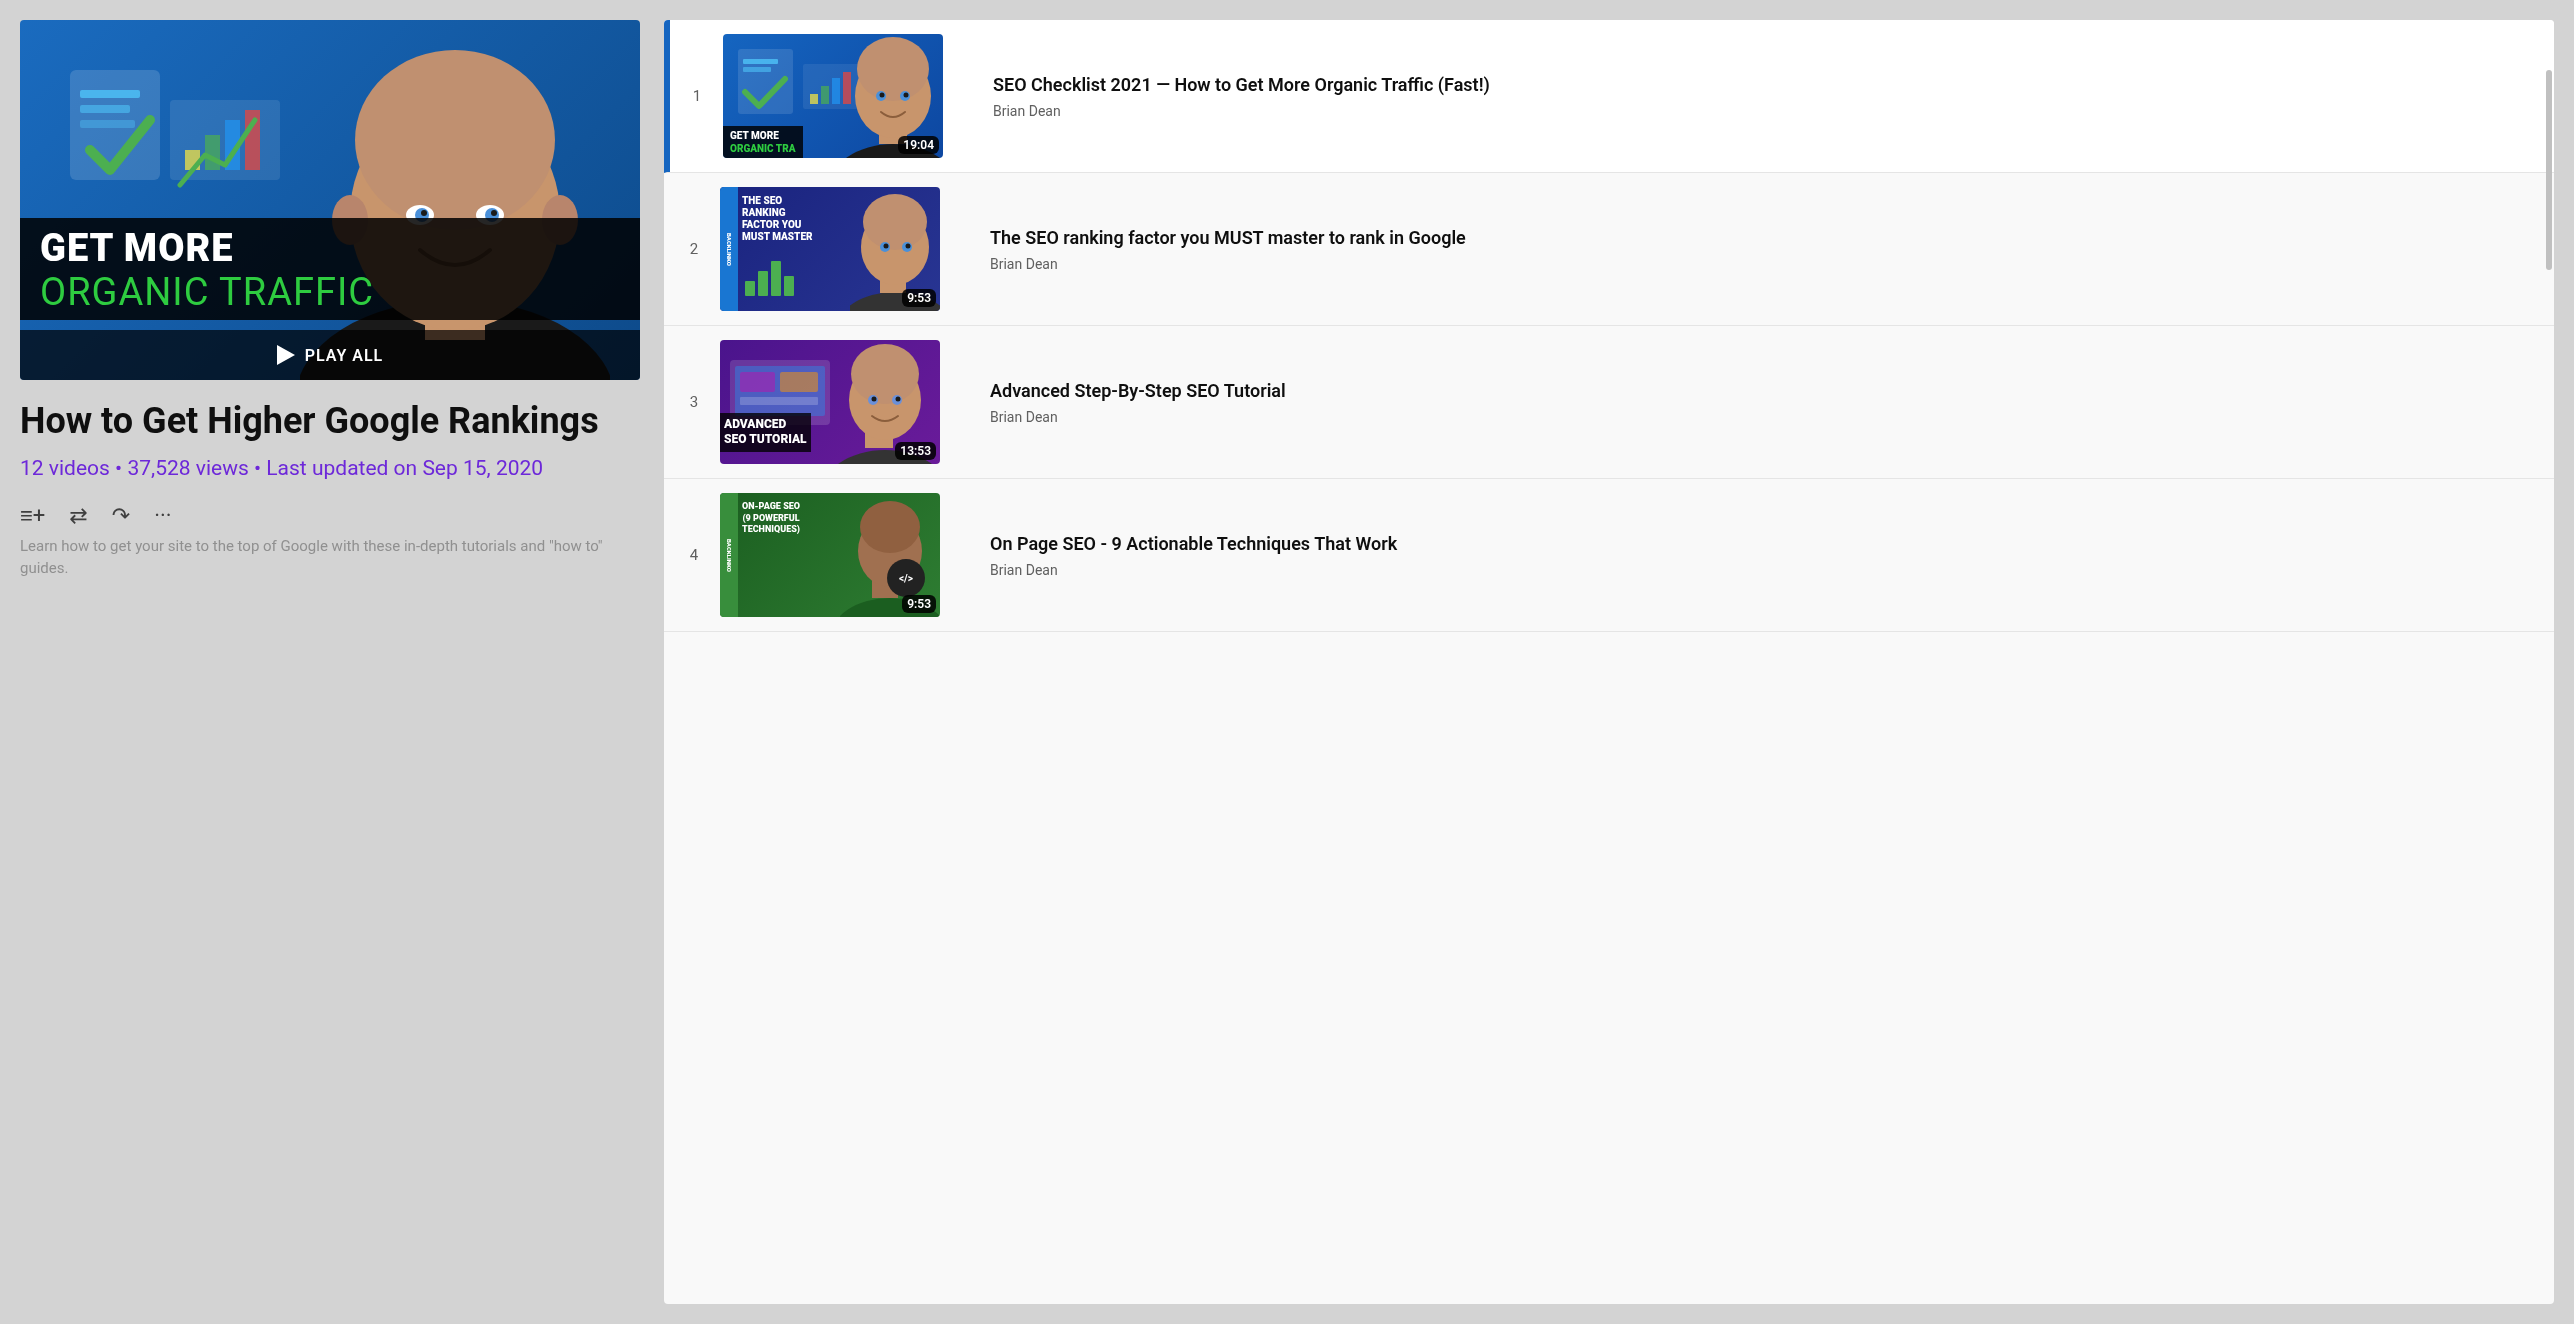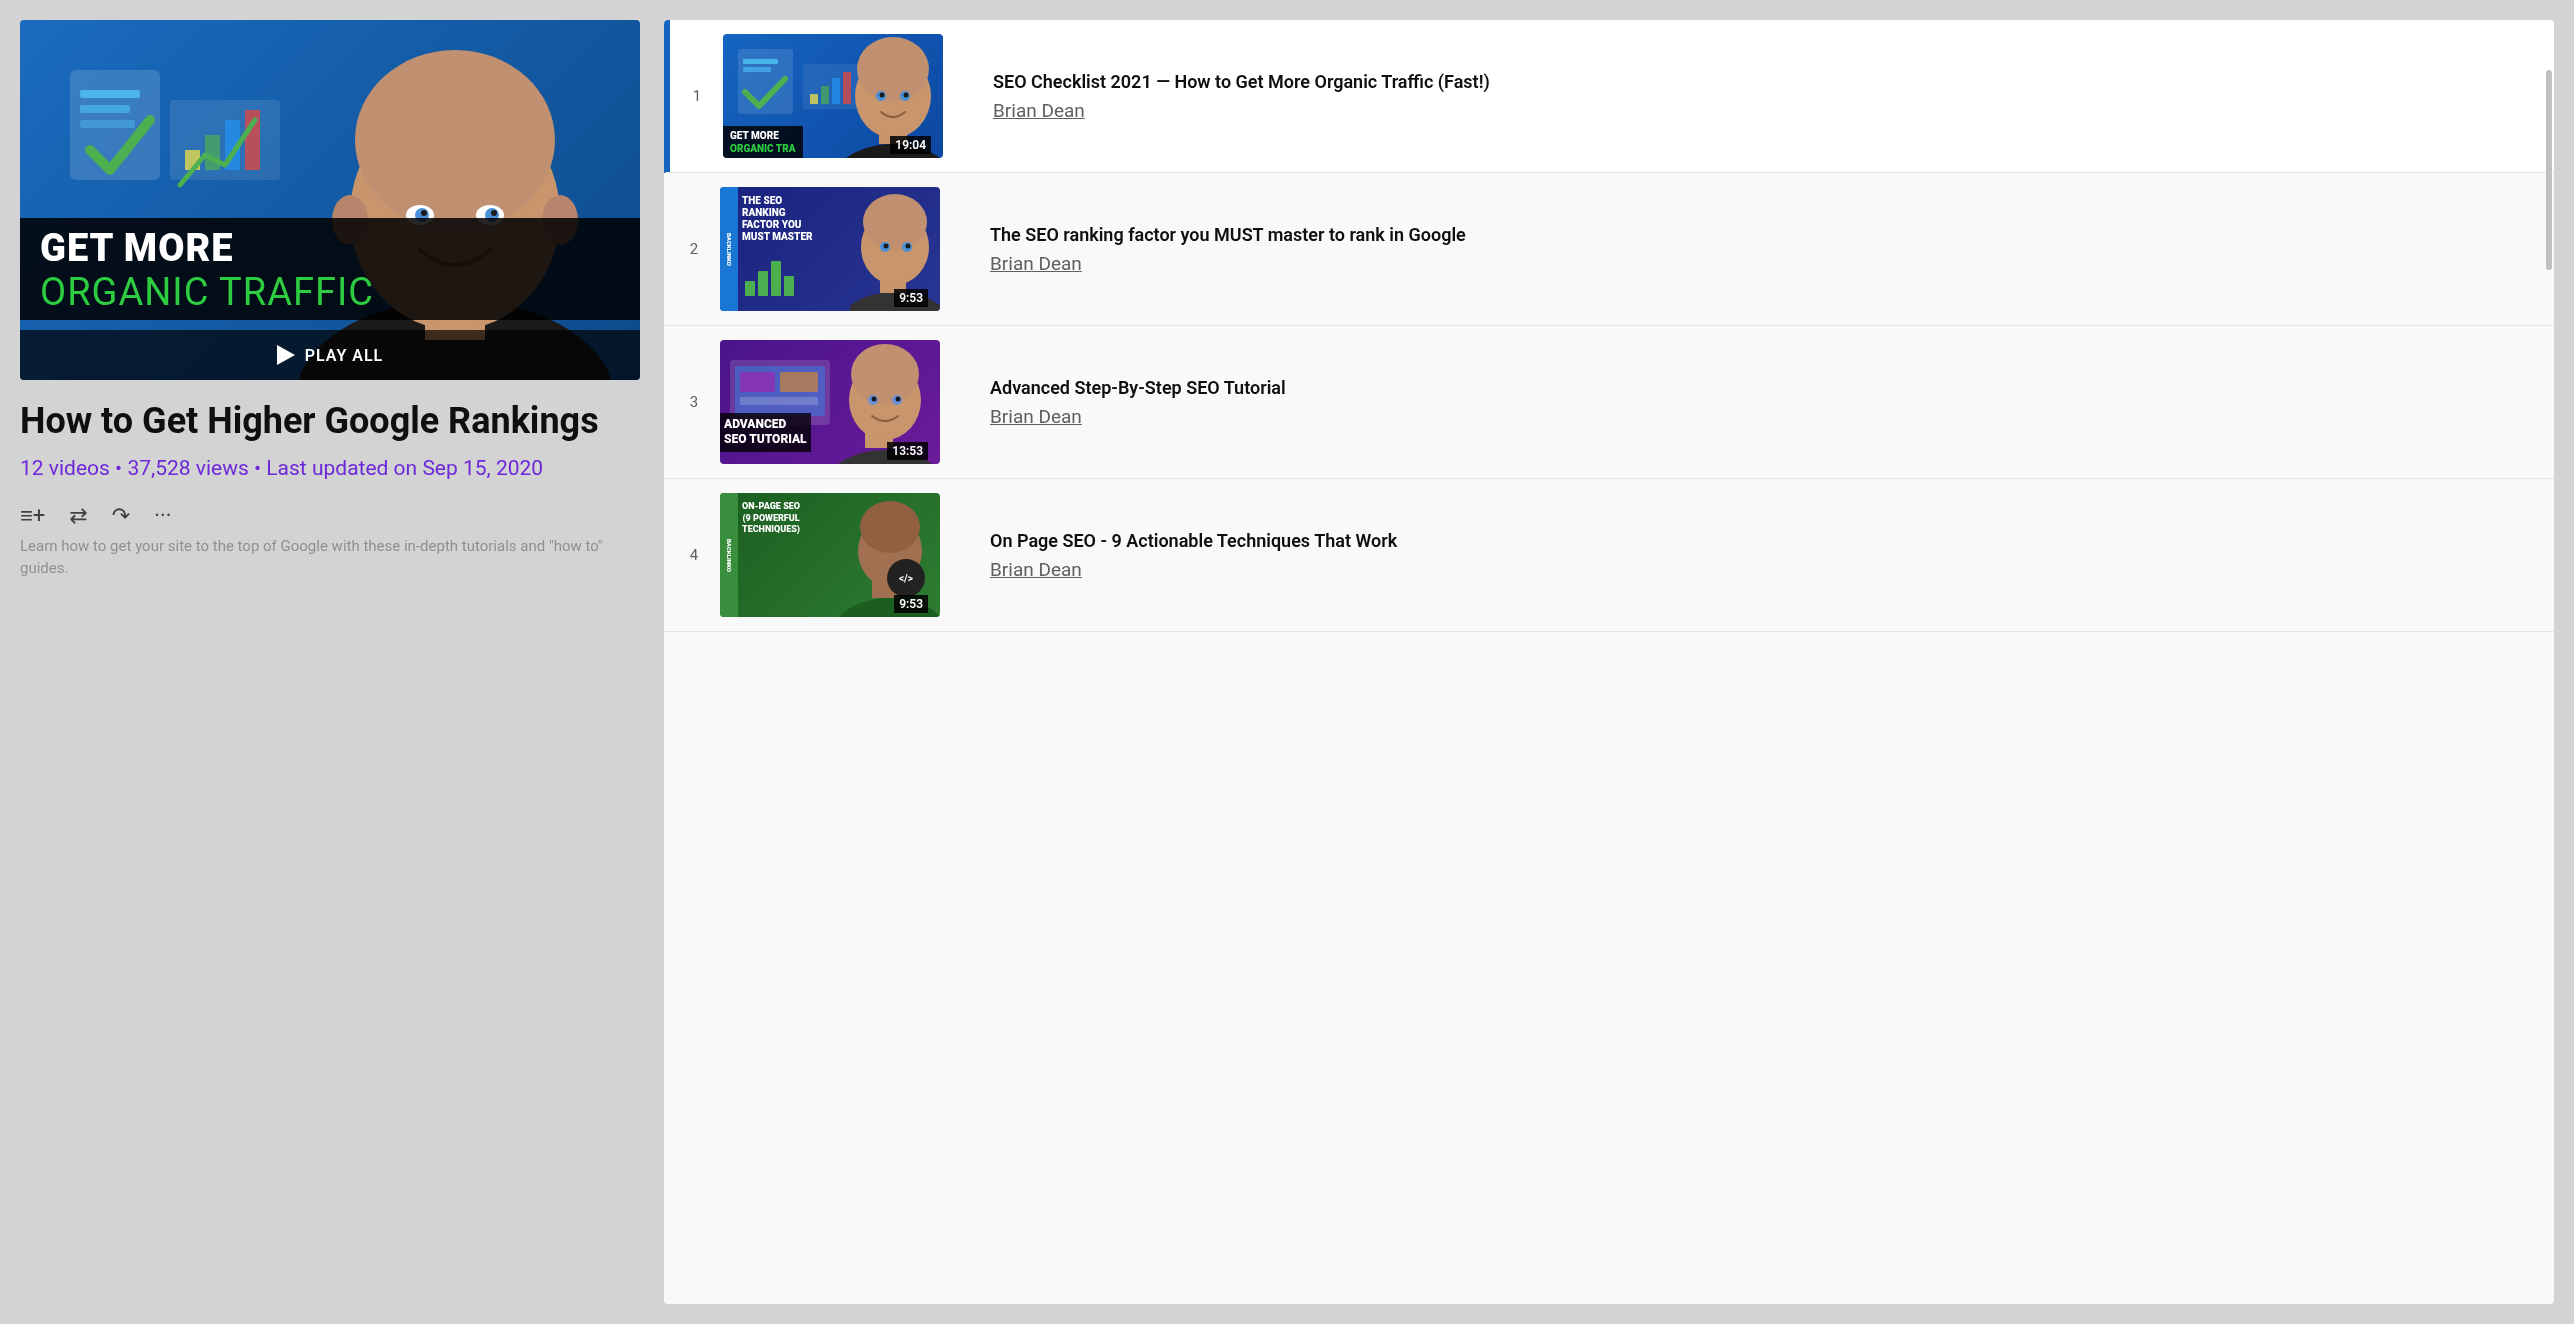--- a/index.html
+++ b/index.html
@@ -172,46 +172,45 @@
       height: 124px;
       border-radius: 4px;
       overflow: hidden;
       position: relative;
       flex-shrink: 0;
     }
 
     .item-duration {
       position: absolute;
       bottom: 4px;
-      right: 12px;
+      right: 4px;
       background: rgba(0,0,0,0.85);
       color: white;
       font-size: 12px;
       font-weight: 600;
       padding: 2px 5px;
-      border-radius: 0;
+      border-radius: 6px;
     }
 
     .item-info {
       flex: 1;
       margin-left: 34px;
     }
 
     .item-title {
       font-size: 18px;
       font-weight: 600;
       color: #0f0f0f;
       line-height: 1.3;
       margin-bottom: 6px;
     }
 
     .item-channel {
-      font-size: 19px;
+      font-size: 14px;
       color: #606060;
-      text-decoration: underline;
     }
 
     
     .thumb-1 {
       background: linear-gradient(135deg, #1565c0 0%, #0d47a1 100%);
       width: 100%;
       height: 100%;
       position: relative;
       display: flex;
       align-items: flex-end;

